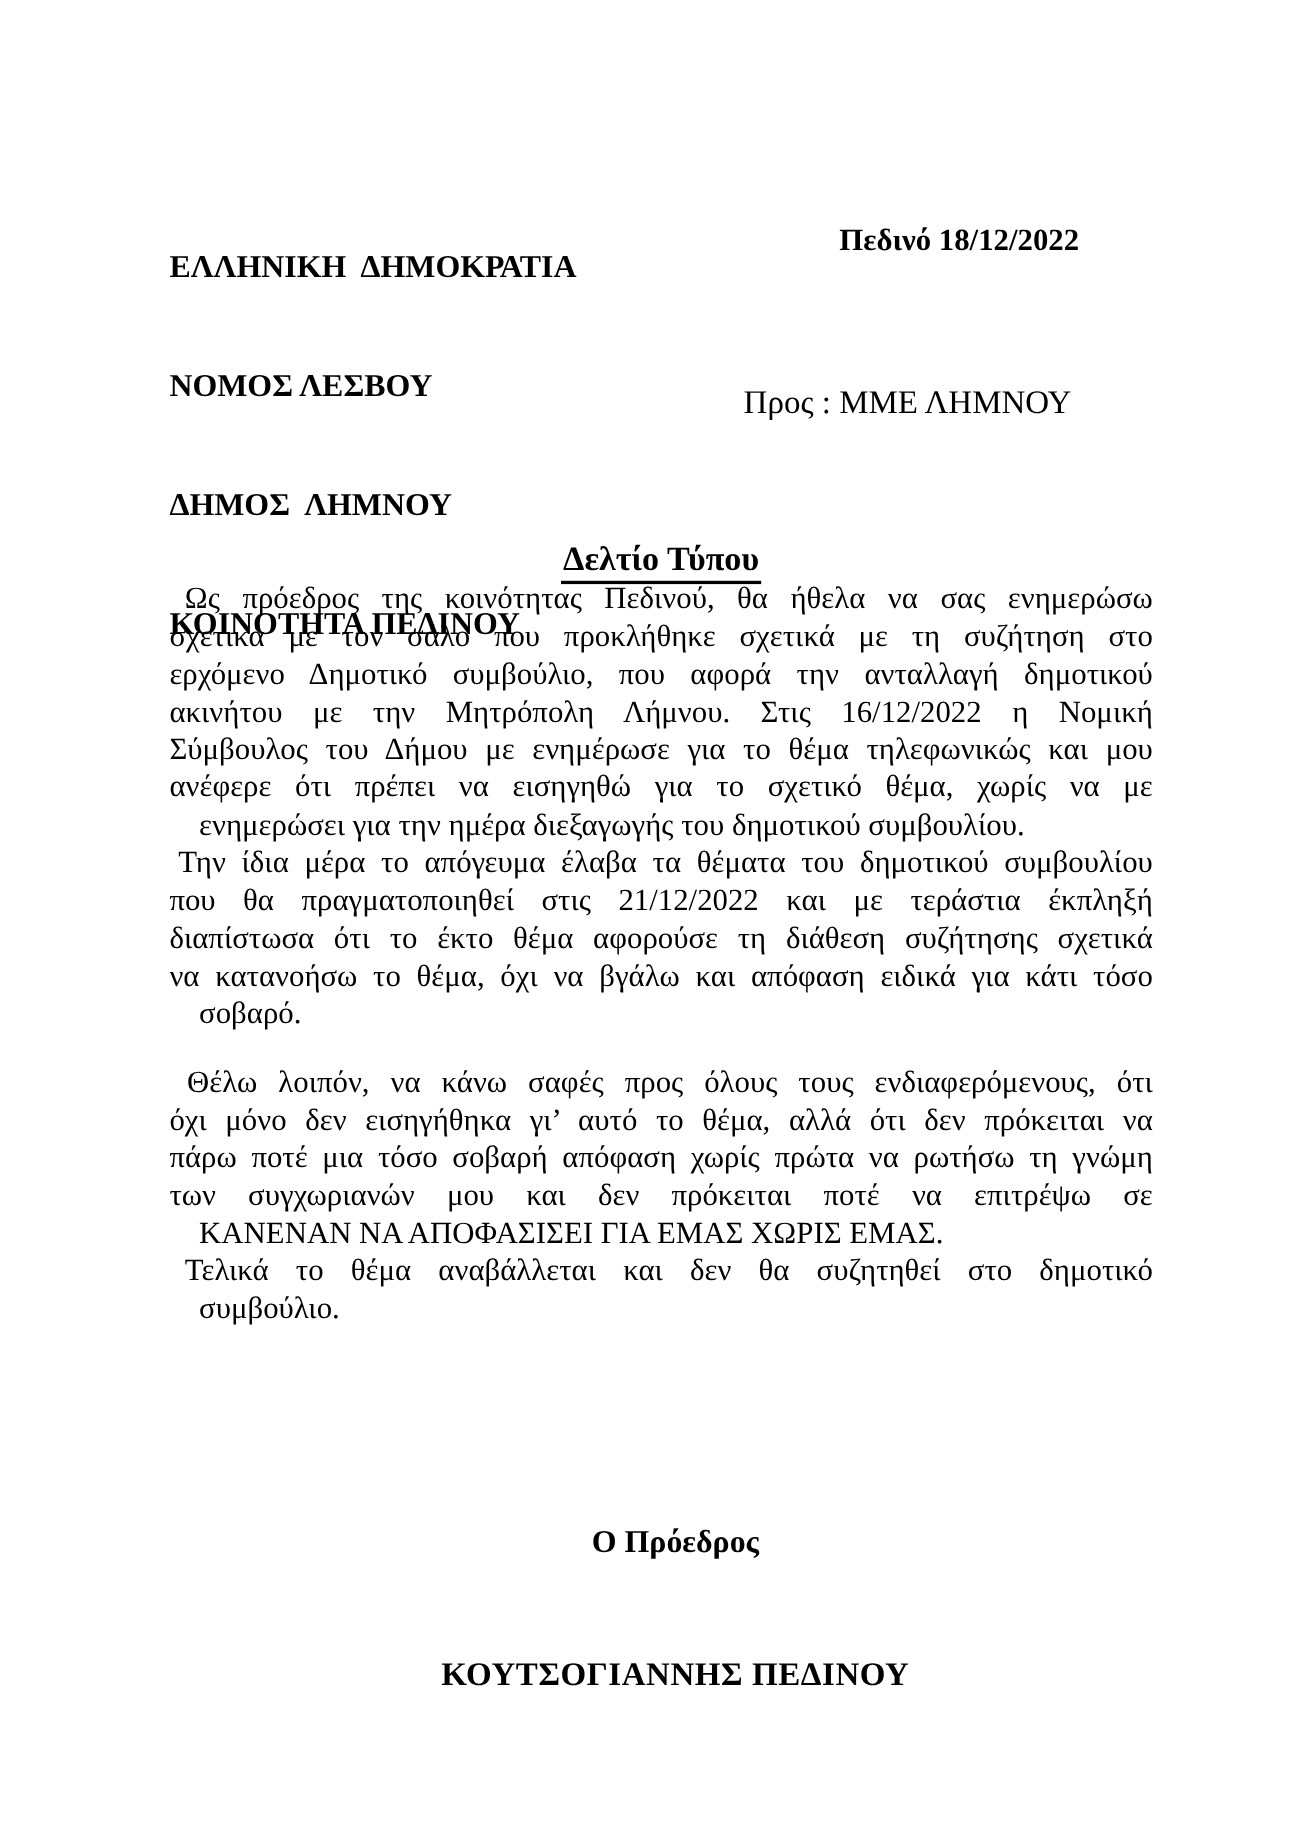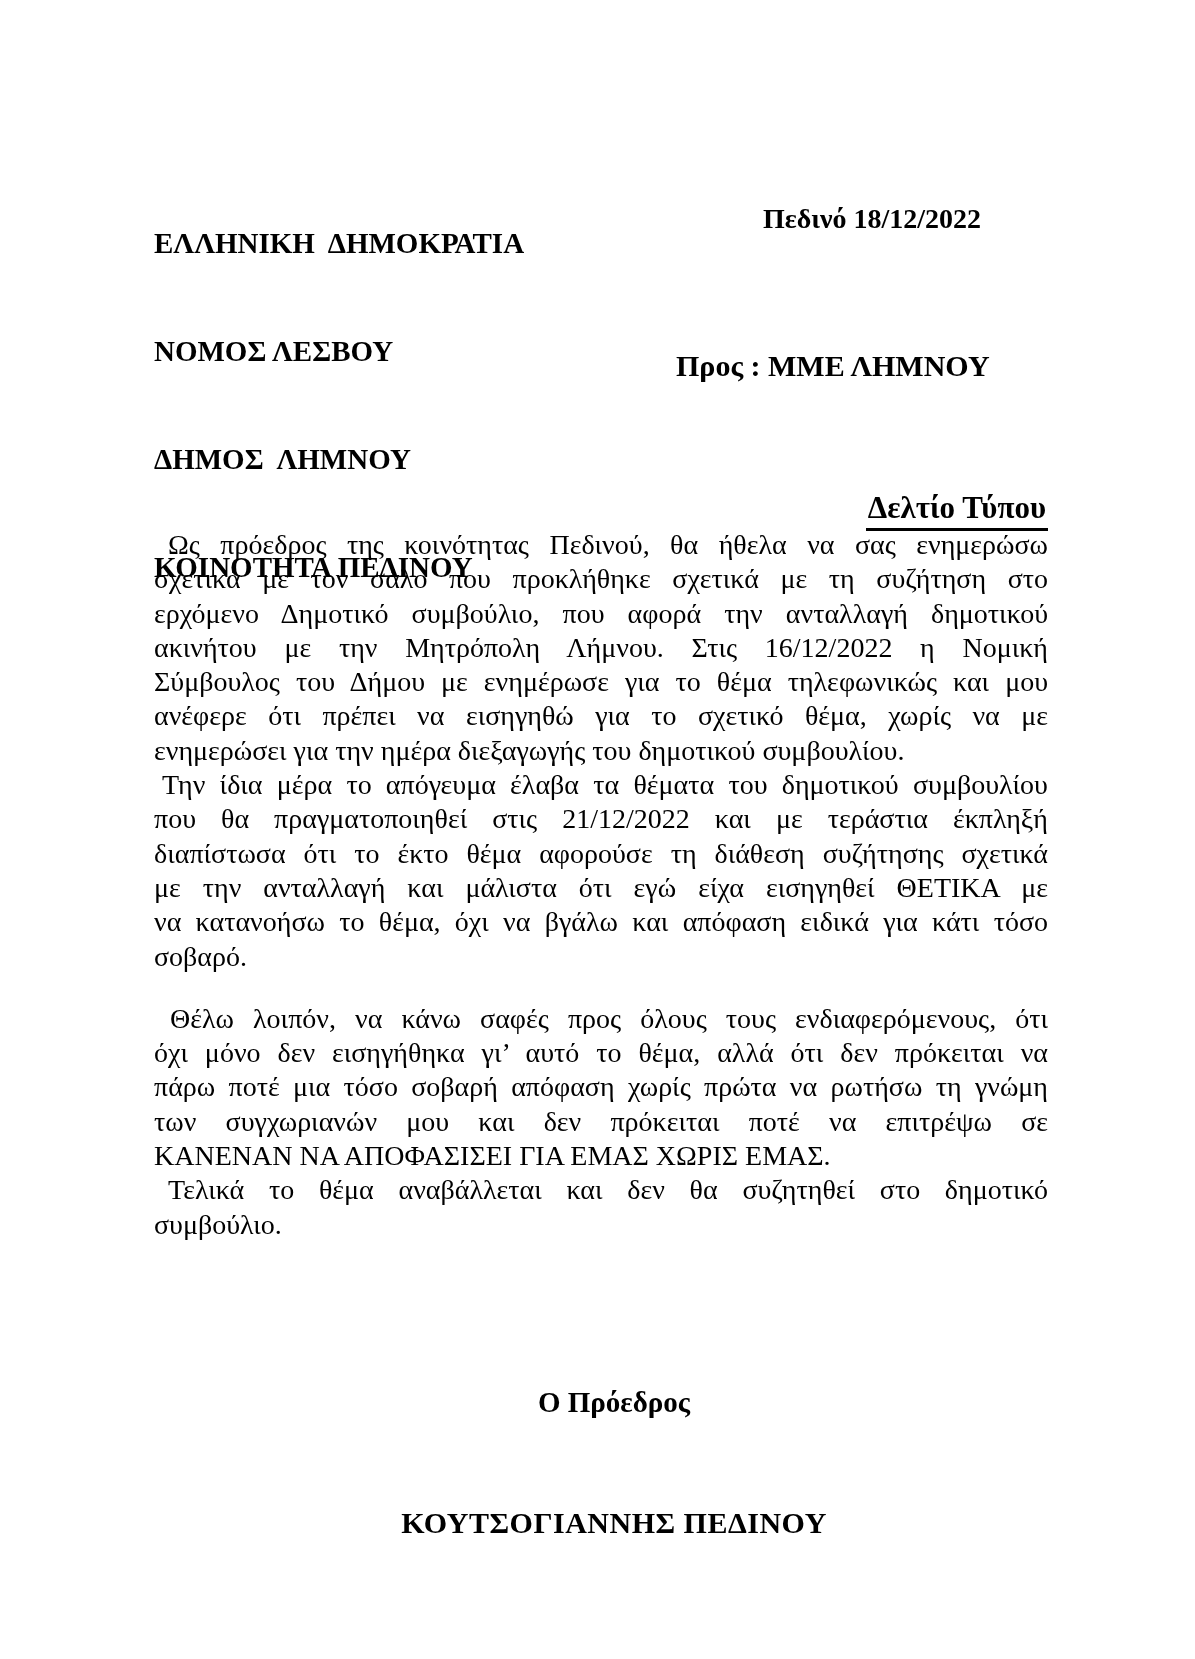--- a/index.html
+++ b/index.html
@@ -33,29 +33,29 @@
     font-size: 28px;
     font-weight: 700;
     white-space: pre;
     margin-top: 14px;
   }
   .recipient-line {
     position: absolute;
     top: 349px;
     left: 676px;
     font-size: 30px;
-    font-weight: 700;
+    font-weight: 400;
     white-space: pre;
   }
   .doc-title {
     position: absolute;
     top: 490px;
     left: 154px;
     width: 894px;
-    text-align: right;
+    text-align: center;
     font-size: 31px;
     font-weight: 700;
   }
   .doc-title .underlined {
     display: inline-block;
     border-bottom: 3px solid #000000;
     padding: 0 2px 2px 2px;
   }
   .body-text {
     position: absolute;
@@ -68,20 +68,21 @@
   .para { margin: 0; }
   .line {
     text-align: justify;
     text-align-last: justify;
     -moz-text-align-last: justify;
     white-space: normal;
   }
   .line.last {
     text-align: center;
     text-align-last: left;
+    margin-left: 27px;
     -moz-text-align-last: left;
   }
   .closing-block {
     position: absolute;
     top: 1350px;
     left: 154px;
     width: 920px;
     text-align: center;
     font-size: 29px;
     line-height: 35px;
@@ -127,21 +128,20 @@
         <div class="line">ερχόμενο Δημοτικό συμβούλιο, που αφορά την ανταλλαγή δημοτικού</div>
         <div class="line">ακινήτου με την Μητρόπολη Λήμνου. Στις 16/12/2022 η Νομική</div>
         <div class="line">Σύμβουλος του Δήμου με ενημέρωσε για το θέμα τηλεφωνικώς και μου</div>
         <div class="line">ανέφερε ότι πρέπει να εισηγηθώ για το σχετικό θέμα, χωρίς να με</div>
         <div class="line last">ενημερώσει για την ημέρα διεξαγωγής του δημοτικού συμβουλίου.</div>
       </div>
       <div class="para">
         <div class="line" style="padding-left: 8px;">Την ίδια μέρα το απόγευμα έλαβα τα θέματα του δημοτικού συμβουλίου</div>
         <div class="line">που θα πραγματοποιηθεί στις 21/12/2022 και με τεράστια έκπληξή</div>
         <div class="line">διαπίστωσα ότι το έκτο θέμα αφορούσε τη διάθεση συζήτησης σχετικά</div>
-        <div class="line">με την ανταλλαγή και μάλιστα ότι εγώ είχα εισηγηθεί ΘΕΤΙΚΑ με</div>
         <div class="line">να κατανοήσω το θέμα, όχι να βγάλω και απόφαση ειδικά για κάτι τόσο</div>
         <div class="line last">σοβαρό.</div>
       </div>
       <div class="para">
         <div class="line" style="padding-left: 16px; margin-top: 28px;">Θέλω λοιπόν, να κάνω σαφές προς όλους τους ενδιαφερόμενους, ότι</div>
         <div class="line">όχι μόνο δεν εισηγήθηκα γι’ αυτό το θέμα, αλλά ότι δεν πρόκειται να</div>
         <div class="line">πάρω ποτέ μια τόσο σοβαρή απόφαση χωρίς πρώτα να ρωτήσω τη γνώμη</div>
         <div class="line">των συγχωριανών μου και δεν πρόκειται ποτέ να επιτρέψω σε</div>
         <div class="line last">ΚΑΝΕΝΑΝ ΝΑ ΑΠΟΦΑΣΙΣΕΙ ΓΙΑ ΕΜΑΣ ΧΩΡΙΣ ΕΜΑΣ.</div>
       </div>

